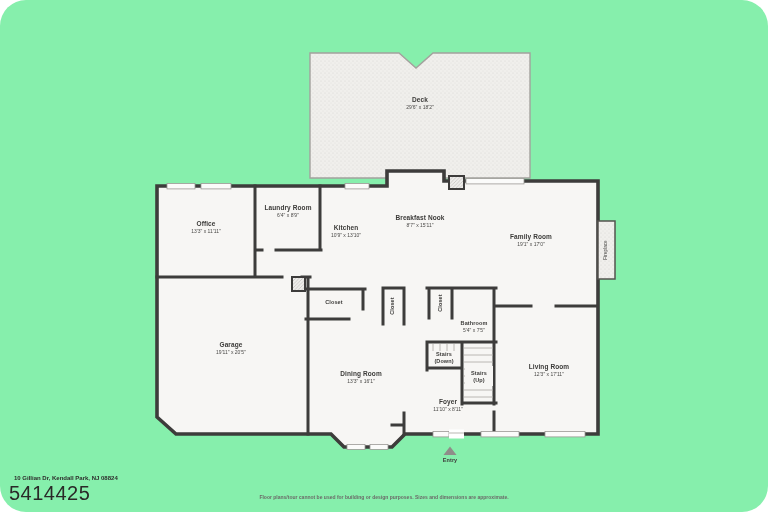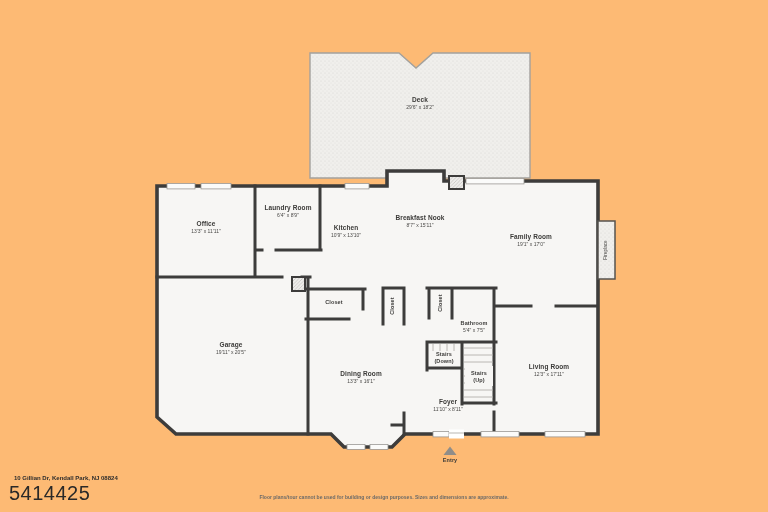--- a/index.html
+++ b/index.html
@@ -1,18 +1,18 @@
 <!DOCTYPE html>
 <html><head>
 <meta charset="utf-8">
 <style>
   html,body { margin:0; padding:0; background:#ffffff; }
   #stage {
     position:relative; width:768px; height:512px; overflow:hidden;
-    background:#fdba74; font-family:"Liberation Sans", sans-serif;
+    background:#86efac; font-family:"Liberation Sans", sans-serif;border-radius:26px;
   }
   svg { position:absolute; left:0; top:0; }
   .lbl {
     position:absolute; transform:translate(-50%,-50%);
     text-align:center; color:#3b3a38; line-height:1.3; white-space:nowrap;
   }
   .lbl .nm { display:block; font-size:6.5px; font-weight:600; letter-spacing:.1px; }
   .lbl .dm { display:block; font-size:5px; font-weight:400; color:#4a4947; }
   .lbl-sm .nm { font-size:5.5px; }
   .vert { transform:translate(-50%,-50%) rotate(-90deg); }

